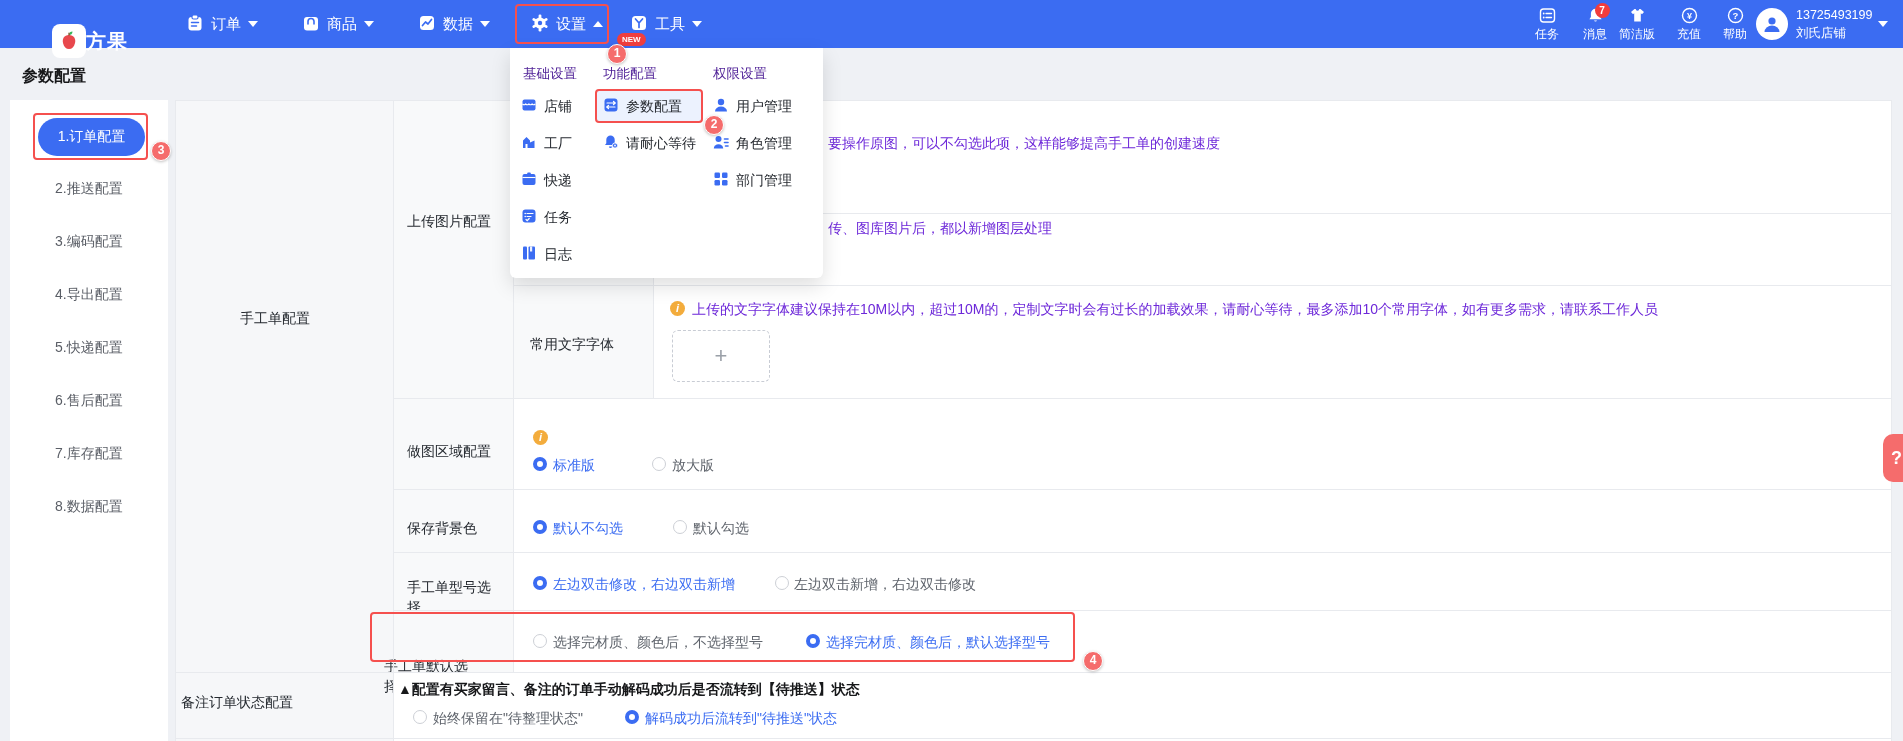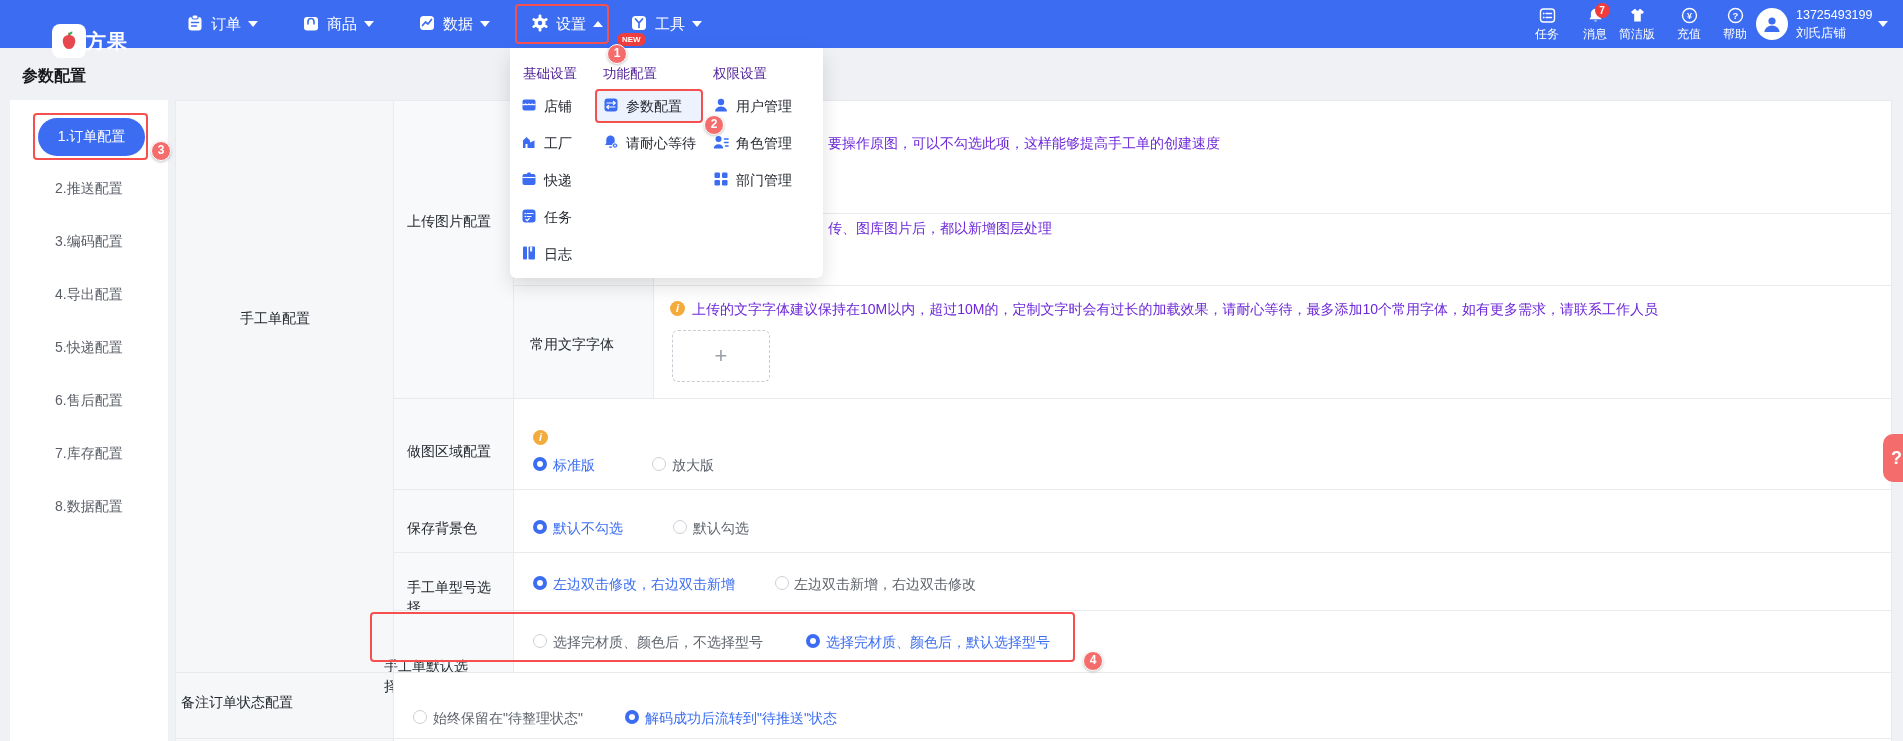--- a/index.html
+++ b/index.html
@@ -249,20 +249,21 @@
   <div class="lbl-txt" style="left:384px; top:618px; width:92px; white-space:normal;margin-top:38px;">手工单默认选择型号</div>
   <div class="cell bg-white" style="left:513px; top:610px; width:1378px; height:62px;"></div>
   <span class="radio un" style="left:533px; top:634px;"></span>
   <span class="opt" style="left:553px; top:633px;">选择完材质、颜色后，不选择型号</span>
   <span class="radio sel" style="left:806px; top:634px;"></span>
   <span class="opt sel" style="left:826px; top:633px;">选择完材质、颜色后，默认选择型号</span>
   <div class="redbox" style="left:370px; top:612px; width:705px; height:50px;"></div>
   <div class="badge-num" style="left:1083px; top:651px;">4</div>
 
   <div class="cell bg-white" style="left:393px; top:672px; width:1498px; height:69px;"></div>
+  <div class="warn-txt" style="left:398px; top:681px;">▲配置有买家留言、备注的订单手动解码成功后是否流转到【待推送】状态</div>
   <span class="radio un" style="left:413px; top:710px;"></span>
   <span class="opt" style="left:433px; top:709px;">始终保留在"待整理状态"</span>
   <span class="radio sel" style="left:625px; top:710px;"></span>
   <span class="opt sel" style="left:645px; top:709px;">解码成功后流转到"待推送"状态</span>
 
   <div class="vline" style="left:175px; top:100px; height:641px;"></div>
   <div class="vline" style="left:1891px; top:100px; height:641px;"></div>
   <div class="hline" style="left:175px; top:100px; width:1716px;"></div>
   <div class="vline" style="left:393px; top:100px; height:641px;"></div>
   <div class="vline" style="left:513px; top:100px; height:572px;"></div>

